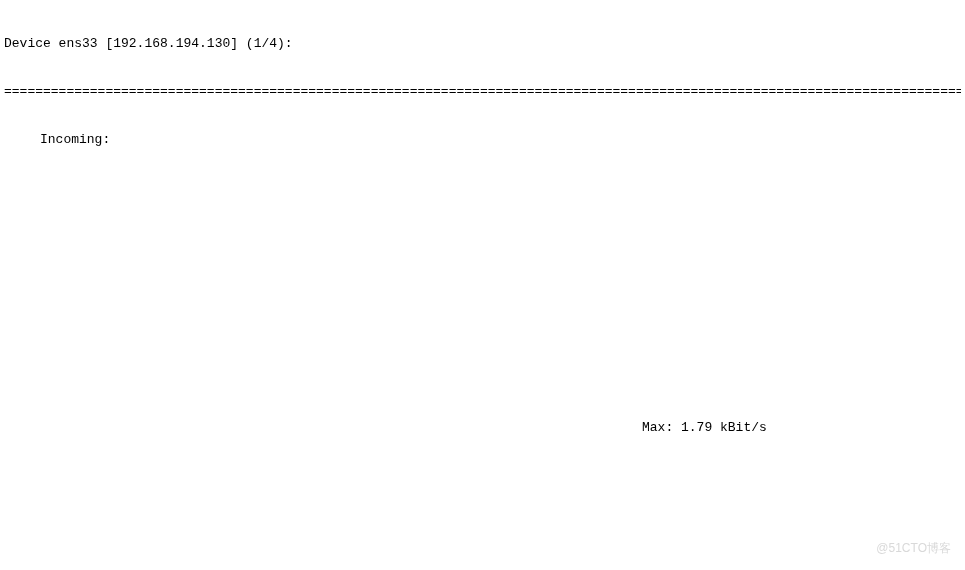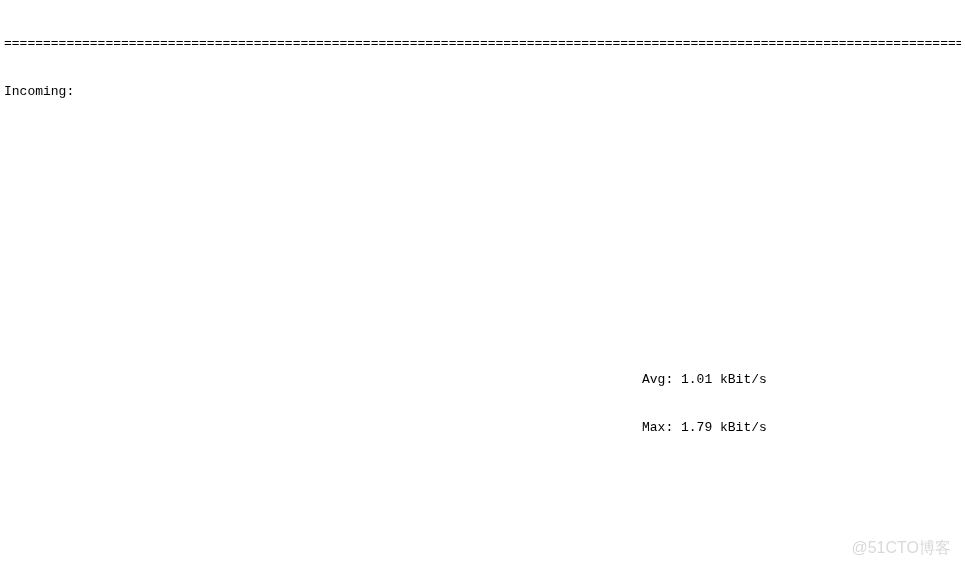--- a/index.html
+++ b/index.html
@@ -24,51 +24,52 @@
     }
     .header-line {
       margin-bottom: 0;
     }
     .divider {
       overflow: hidden;
       white-space: nowrap;
     }
     .section-label {
       margin-bottom: 0;
+      margin-left: 36px;
     }
     .stats-block {
       padding-left: 638px;
     }
     .stat-row {
       white-space: pre;
     }
     .watermark {
       position: absolute;
       right: 14px;
       bottom: 14px;
       color: #d9d9d9;
       font-family: Arial, sans-serif;
-      font-size: 16px;
+      font-size: 12px;
       pointer-events: none;
     }
     .gap-incoming {
       height: 144px;
     }
   </style>
 </head>
 <body>
 
 <div class="terminal">
+  <div class="header-line">Device ens33 [192.168.194.130] (1/4):</div>
   <div class="divider">================================================================================================================================</div>
   <div class="section-label">Incoming:</div>
 
   <div class="gap-incoming"></div>
 
   <div class="stats-block">
-    <div class="stat-row">Avg: 1.01 kBit/s</div>
     <div class="stat-row">Max: 1.79 kBit/s</div>
     
   </div>
 
   
 
   
 
   
 </div>

